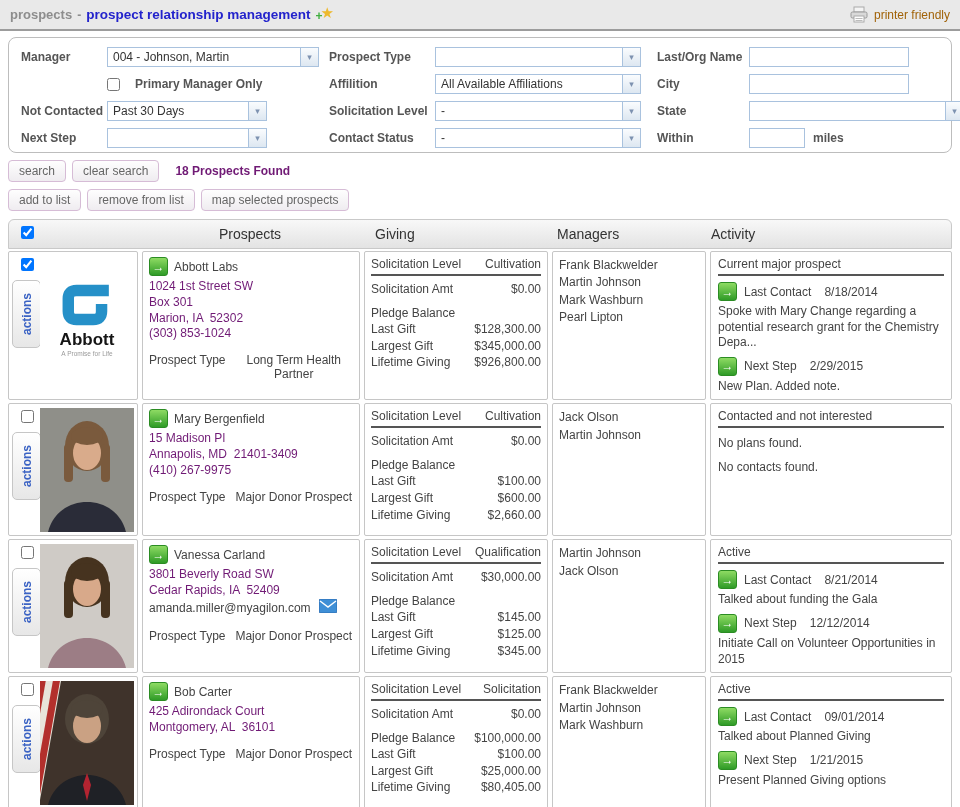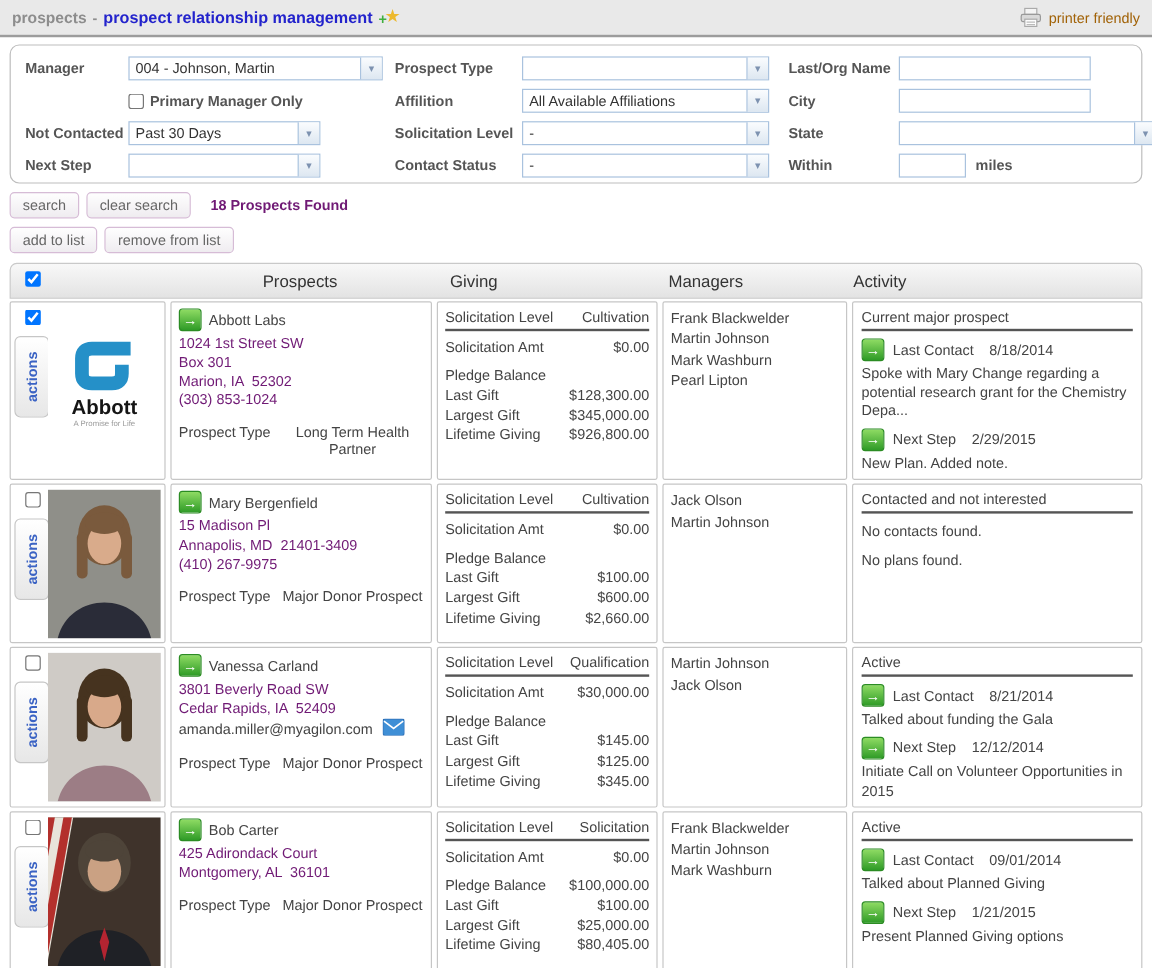--- a/index.html
+++ b/index.html
@@ -22,21 +22,21 @@
   .fg1{left:12px;grid-template-columns:86px 212px}
   .fg2{left:320px;grid-template-columns:106px 206px}
   .fg3{left:648px;grid-template-columns:92px 215px}
   .lbl{font-weight:bold;color:#555}
   .dd{display:flex;height:20px;border:1px solid #a9c2de;background:#fff;box-sizing:border-box;cursor:pointer}
   .dd .val{flex:1;padding:1px 5px;color:#333;white-space:nowrap;overflow:hidden;align-self:center}
   .dd .arr{width:17px;border-left:1px solid #a9c2de;background:linear-gradient(#fafcfe,#dde7f1);
            display:flex;align-items:center;justify-content:center;color:#7d92b0;font-size:9px}
   .ti{height:20px;border:1px solid #a9c2de;box-sizing:border-box;font:inherit;padding:0 4px;width:160px}
   .ti.small{width:56px}
-  .ckrow{display:flex;align-items:center;gap:5px}
+  .ckrow{display:flex;align-items:center;gap:15px}
   .inlineflex{display:flex;align-items:center;gap:8px}
   
   .toolrow{margin:7px 8px 0;display:flex;align-items:center}
   .btn{border:1px solid #d6bcd6;border-radius:4px;background:linear-gradient(#fefefe,#efecf0);
        padding:3px 10px;color:#666;font-size:12px;margin-right:6px;cursor:pointer;white-space:nowrap}
   .results{font-weight:bold;color:#701a75;margin-left:10px}
   
   .thead{margin:8px 8px 2px;display:flex;align-items:center;height:30px;
          background:linear-gradient(#f8f8f8,#e3e3e3);border:1px solid #c9c9c9;
          border-radius:6px 6px 0 0;font-size:14px;color:#333;box-sizing:border-box}
@@ -168,20 +168,21 @@
 </div>
 
 <div class="toolrow">
   <span class="btn">search</span>
   <span class="btn">clear search</span>
   <span class="results">18 Prospects Found</span>
 </div>
 <div class="toolrow">
   <span class="btn">add to list</span>
   <span class="btn">remove from list</span>
+  <span class="btn">map selected prospects</span>
 </div>
 
 <div class="thead">
   <span class="th-sel"><input type="checkbox" checked="" style=""></span>
   <span class="th-pro">Prospects</span>
   <span class="th-giv">Giving</span>
   <span class="th-man">Managers</span>
   <span class="th-act">Activity</span>
 </div>
 
@@ -320,22 +321,22 @@
         </div>
       </div>
       <div class="cell c-man">
         <div>Jack Olson</div>
         <div>Martin Johnson</div>
       </div>
       <div class="cell c-act">
         <div class="ahead">
           <span>Contacted and not interested</span>
         </div>
+        <div class="anote lone">No plans found.</div>
         <div class="anote lone">No contacts found.</div>
-        <div class="anote lone">No plans found.</div>
       </div>
     </div>
     <div class="row">
       <div class="cell c-sel">
         <input type="checkbox" class="rowck" style="">
         <div class="actions">
           <span>actions</span>
         </div>
         <div class="photo"><svg width="94" height="124" viewBox="0 0 94 124" preserveAspectRatio="none">
             <rect width="94" height="124" fill="#cfcbc6"></rect>

